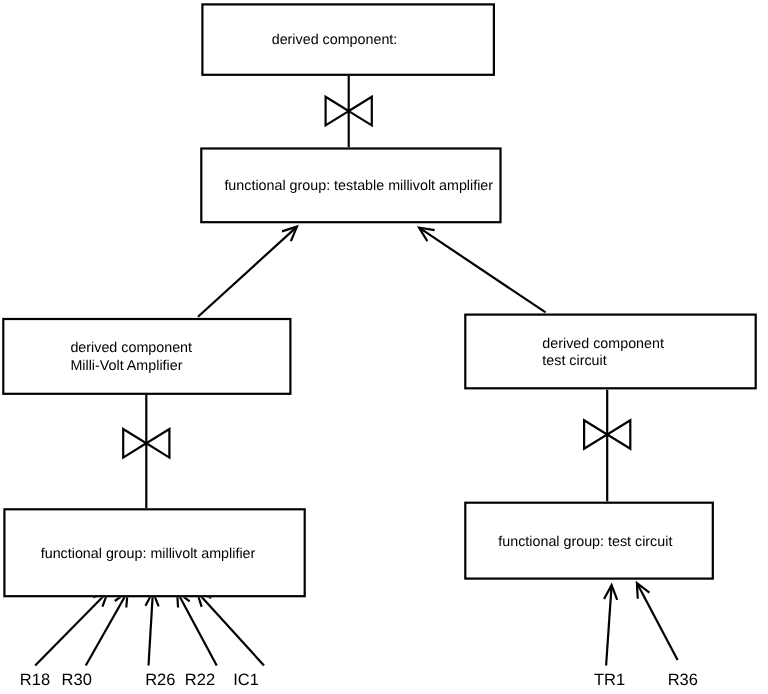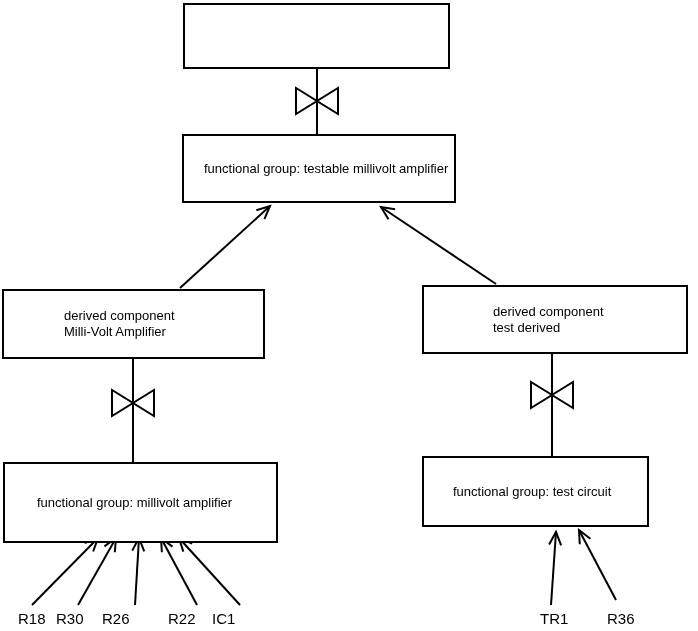--- a/index.html
+++ b/index.html
@@ -13,21 +13,21 @@
     display:flex;flex-direction:column;justify-content:center;
     font-size:13px;line-height:16px;white-space:nowrap;
   }
   #box-top      {left:183px;top:3px;  width:267px;height:66px;padding-left:62px;}
   #box-fgtop    {left:182px;top:134px;width:274px;height:69px;padding-left:20px;}
   #box-leftmid  {left:2px;  top:289px;width:263px;height:70px;padding-left:60px;}
   #box-rightmid {left:422px;top:285px;width:266px;height:69px;padding-left:69px;}
   #box-fgleft   {left:3px;  top:462px;width:275px;height:81px;padding-left:32px;}
   #box-fgright  {left:422px;top:456px;width:227px;height:71px;padding-left:29px;}
   .leaf{position:absolute;top:611px;font-size:15px;line-height:16px;}
-  #leaf-r18{left:18px;}  #leaf-r30{left:56px;}  #leaf-r26{left:102px;text-align:right;}
+  #leaf-r18{left:18px;}  #leaf-r30{left:56px;}  #leaf-r26{left:132px;text-align:right;}
   #leaf-r22{left:168px;} #leaf-ic1{left:212px;} #leaf-tr1{left:540px;}
   #leaf-r36{left:607px;}
 </style>
 </head>
 <body>
 
 <div class="stage">
 
   <svg width="698" height="631" viewBox="0 0 698 631">
     <defs>
@@ -65,34 +65,35 @@
         <polygon points="154,390 154,416 133,403"></polygon>
       </g>
       <g>
         <polygon points="531,382 531,408 552,395"></polygon>
         <polygon points="573,382 573,408 552,395"></polygon>
       </g>
     </g>
   </svg>
 
   <div class="box" id="box-top">
+    <div>derived component:</div>
   </div>
 
   <div class="box" id="box-fgtop">
     <div>functional group: testable millivolt amplifier</div>
   </div>
 
   <div class="box" id="box-leftmid">
     <div>derived component</div>
     <div>Milli-Volt Amplifier</div>
   </div>
 
   <div class="box" id="box-rightmid">
     <div>derived component</div>
-    <div>test derived</div>
+    <div>test circuit</div>
   </div>
 
   <div class="box" id="box-fgleft">
     <div>functional group: millivolt amplifier</div>
   </div>
 
   <div class="box" id="box-fgright">
     <div>functional group: test circuit</div>
   </div>
 

